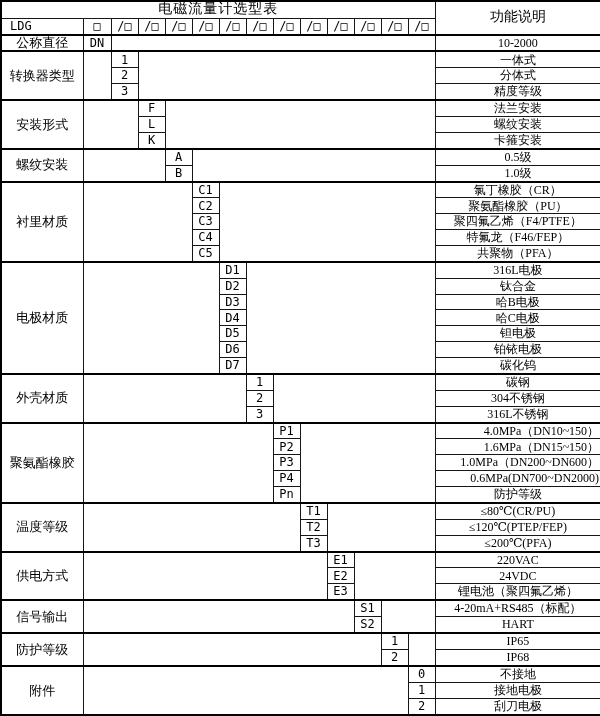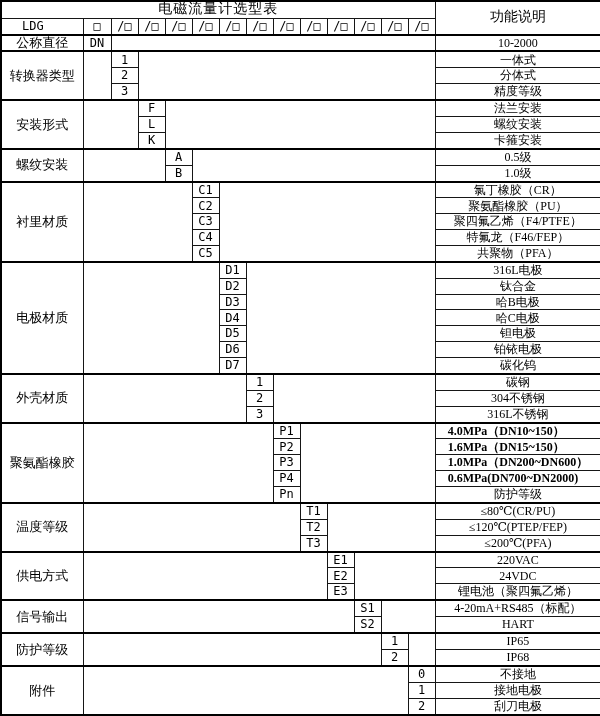--- a/index.html
+++ b/index.html
@@ -27,24 +27,24 @@
     overflow: hidden;
     white-space: nowrap;
   }
   td.title-cell { font-size: 14px; letter-spacing: 1px; }
   td.fn-head   { font-size: 14px; }
   tr.group-start td { border-top: 2px solid #000; }
   td.code-cell, td.model-prefix, td.model-box, td.model-slot {
     font-family: "DejaVu Sans Mono", "Liberation Mono", monospace;
     font-size: 12px;
   }
-  td.model-prefix { text-align: left; padding-left: 20px; }
+  td.model-prefix { text-align: left; padding-left: 8px; }
   td.label-cell { font-size: 13px; text-align: center; }
   td.fn-cell { font-size: 12px; }
-  td.fn-cell.left { text-align: left; padding-left: 12px; font-weight: bold; }
+  td.fn-cell.left { text-align: right; padding-left: 12px; }
   td.spacer-cell { border-color: #161616; }
 </style>
 </head>
 <body>
 
 <table class="sel">
   <colgroup>
     <col style="width:82px">
     <col style="width:28px">
     <col style="width:27px">

